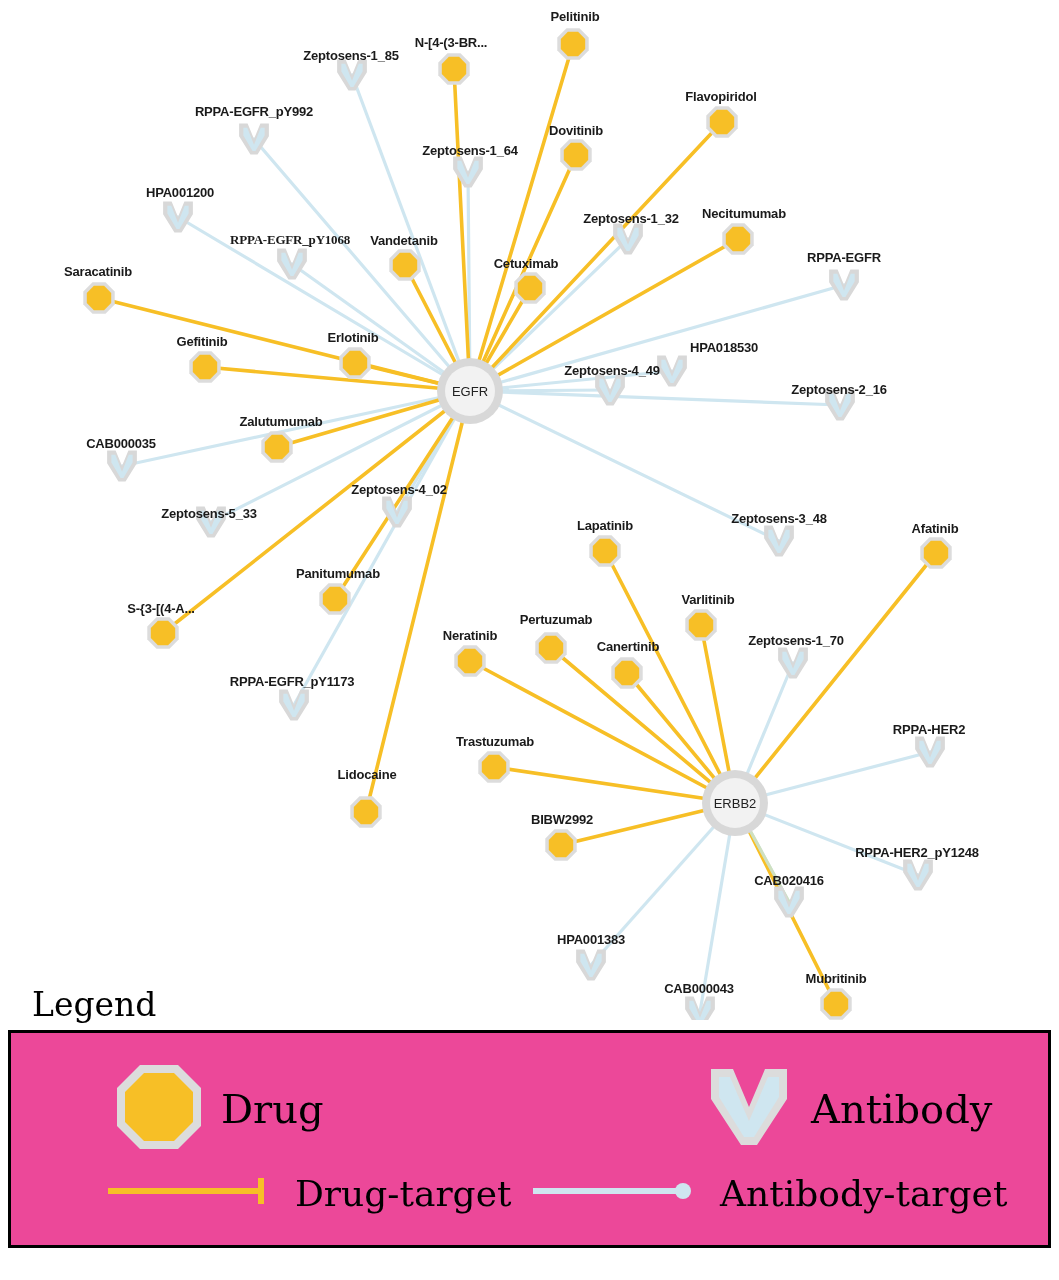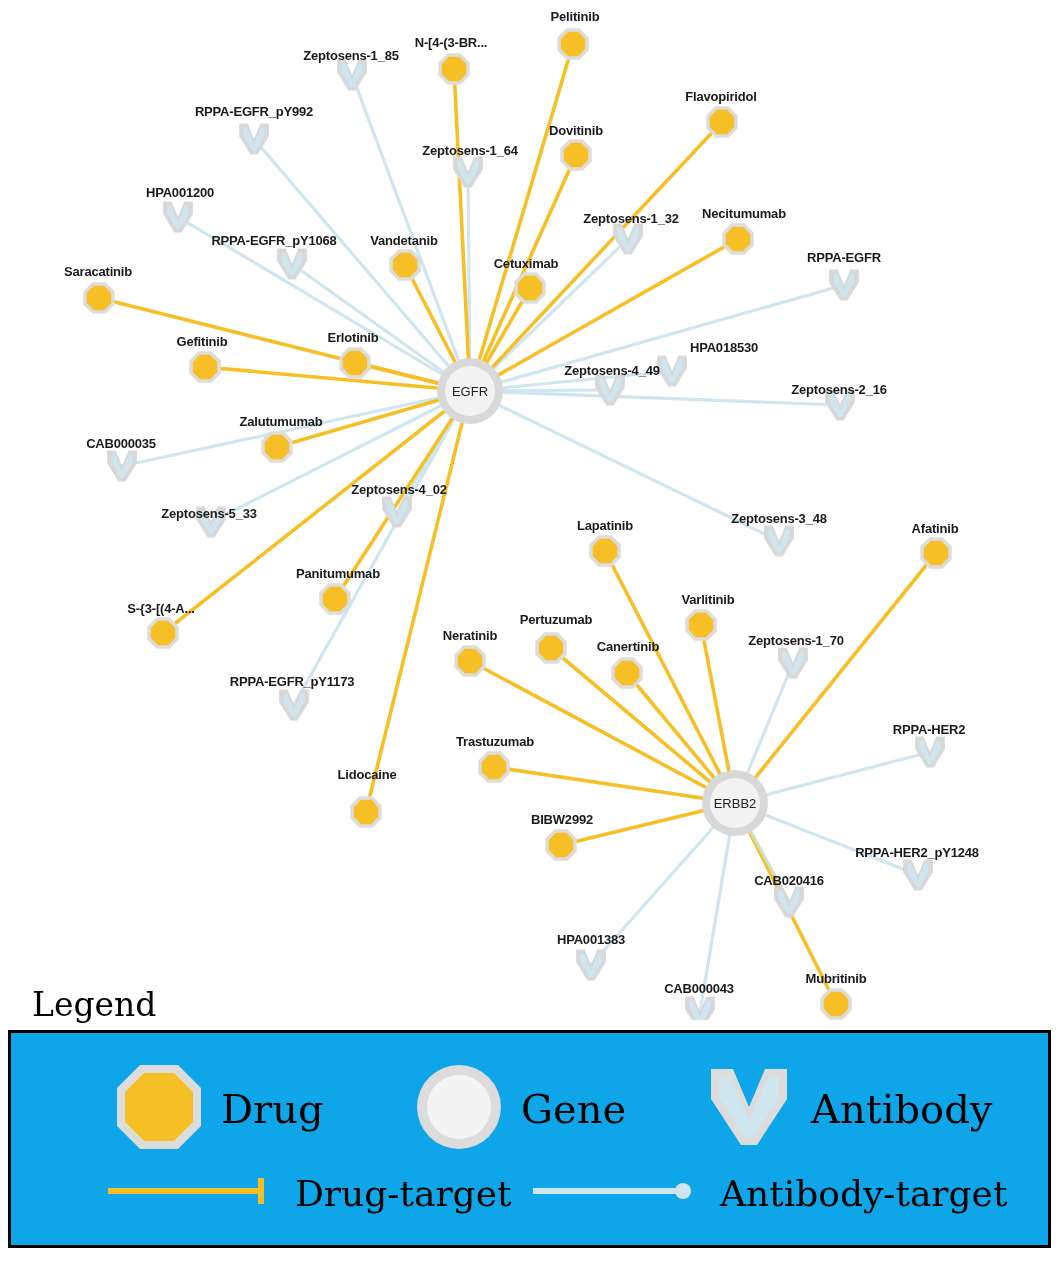--- a/index.html
+++ b/index.html
@@ -55,21 +55,21 @@
     font-size: 33px;
     color: #000;
     margin-left: 32px;
     margin-bottom: 6px;
     font-weight: normal;
   }
   #legend-box {
     margin: 0 8px 0 8px;
     border: 3px solid #000;
     height: 212px;
-    background: #0ea5e9;
+    background: #ec4899;
     position: relative;
   }
   .legend-row-1 {
     position: absolute;
     top: 18px;
     left: 0;
     width: 100%;
     height: 105px;
   }
   .legend-item {
@@ -336,21 +336,21 @@
         <circle cx="735" cy="803" r="33" fill="#d8d8d8"></circle>
         <circle cx="735" cy="803" r="25" fill="#f2f2f2"></circle>
       </g>
     </svg>
   <div id="net-nodes">
       <div class="node-label" style="left: 351px; top: 55px;">Zeptosens-1_85</div>
       <div class="node-label" style="left: 254px; top: 111px;">RPPA-EGFR_pY992</div>
       <div class="node-label" style="left: 470px; top: 150px;">Zeptosens-1_64</div>
       <div class="node-label" style="left: 180px; top: 192px;">HPA001200</div>
       <div class="node-label" style="left: 631px; top: 218px;">Zeptosens-1_32</div>
-      <div class="node-label" style="left: 274px; top: 240px;">RPPA-EGFR_pY1068</div>
+      <div class="node-label" style="left: 290px; top: 240px; font-family: Liberation Serif, serif;">RPPA-EGFR_pY1068</div>
       <div class="node-label" style="left: 844px; top: 257px;">RPPA-EGFR</div>
       <div class="node-label" style="left: 724px; top: 347px;">HPA018530</div>
       <div class="node-label" style="left: 612px; top: 370px;">Zeptosens-4_49</div>
       <div class="node-label" style="left: 839px; top: 389px;">Zeptosens-2_16</div>
       <div class="node-label" style="left: 121px; top: 443px;">CAB000035</div>
       <div class="node-label" style="left: 209px; top: 513px;">Zeptosens-5_33</div>
       <div class="node-label" style="left: 399px; top: 489px;">Zeptosens-4_02</div>
       <div class="node-label" style="left: 779px; top: 518px;">Zeptosens-3_48</div>
       <div class="node-label" style="left: 796px; top: 640px;">Zeptosens-1_70</div>
       <div class="node-label" style="left: 292px; top: 681px;">RPPA-EGFR_pY1173</div>
@@ -393,29 +393,20 @@
     <div class="legend-row-1">
       <div class="legend-item" style="left:100px; top:8px;">
         <span>
           <svg width="96" height="96" viewBox="0 0 96 96">
             <polygon points="29,6 67,6 90,29 90,67 67,90 29,90 6,67 6,29" fill="#dcdcdc"></polygon>
             <polygon points="33,14 63,14 82,33 82,63 63,82 33,82 14,63 14,33" fill="#f7bf26"></polygon>
           </svg>
         </span>
         <span class="lbl">Drug</span>
       </div>
-      <div class="legend-item" style="left:400px; top:8px;">
-        <span>
-          <svg width="96" height="96" viewBox="0 0 96 96">
-            <circle cx="48" cy="48" r="42" fill="#dcdcdc"></circle>
-            <circle cx="48" cy="48" r="32" fill="#f4f4f4"></circle>
-          </svg>
-        </span>
-        <span class="lbl">Gene</span>
-      </div>
       <div class="legend-item" style="left:690px; top:8px;">
         <span>
           <svg width="96" height="96" viewBox="0 0 96 96">
             <path d="M10,10 L32,10 L48,48 L64,10 L86,10 L86,40 L56,86 L40,86 L10,40 Z" fill="#dcdcdc"></path>
             <path d="M18,18 L29,18 L48,62 L67,18 L78,18 L78,38 L53,78 L43,78 L18,38 Z" fill="#cfe6f0"></path>
           </svg>
         </span>
         <span class="lbl">Antibody</span>
       </div>
     </div>

